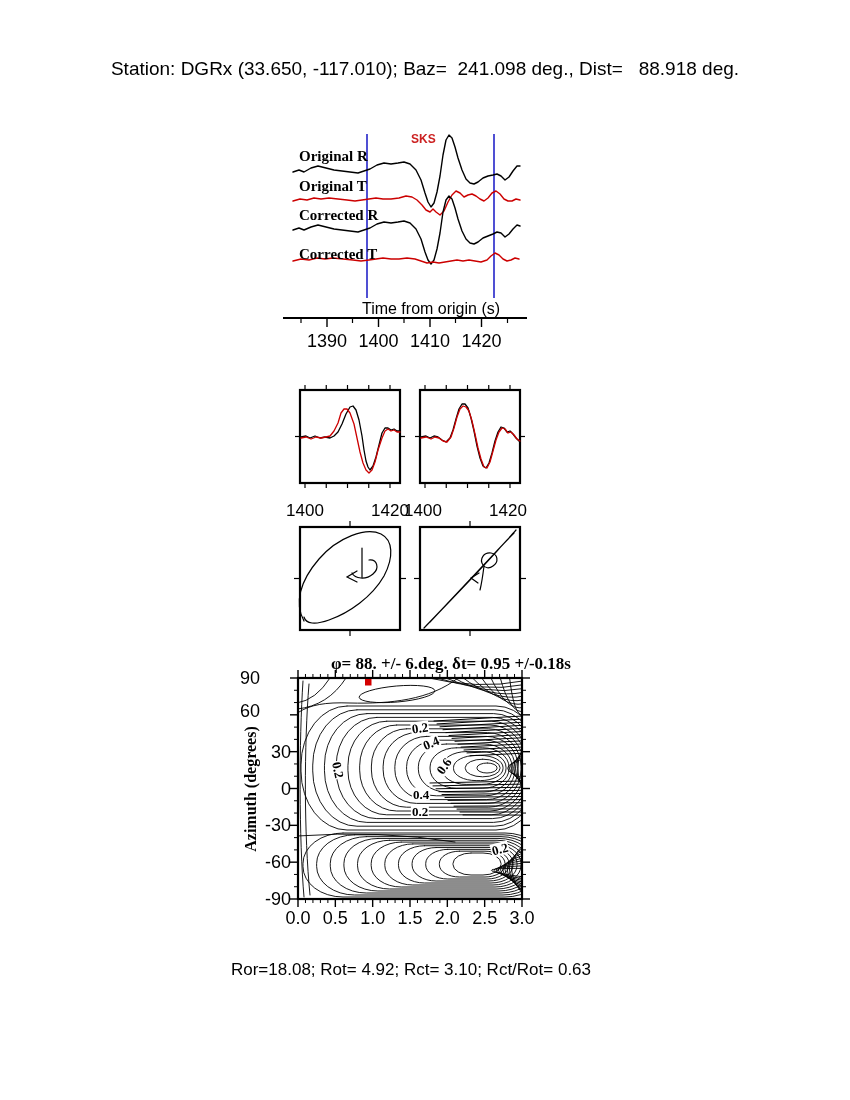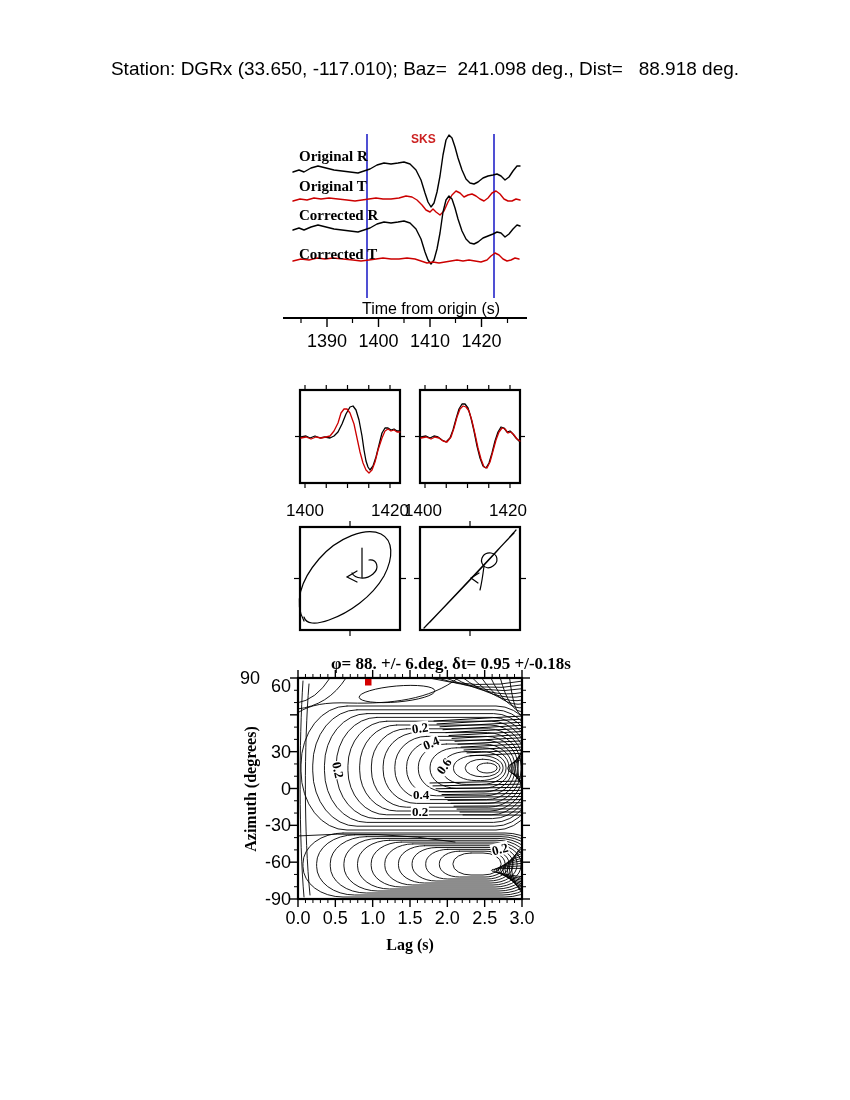--- a/index.html
+++ b/index.html
@@ -359,24 +359,23 @@
     </div>
   <div id="row2-ticks">
       <span class="abs ticklab2" style="left: 305px; top: 501px; transform: translateX(-50%);">1400</span>
       <span class="abs ticklab2" style="left: 390px; top: 501px; transform: translateX(-50%);">1420</span>
       <span class="abs ticklab2" style="left: 423px; top: 501px; transform: translateX(-50%);">1400</span>
       <span class="abs ticklab2" style="left: 508px; top: 501px; transform: translateX(-50%);">1420</span>
     </div>
 
   <div class="abs ctitle">φ= 88. +/- 6.deg. δt= 0.95 +/-0.18s</div>
   <div class="abs ylab">Azimuth (degrees)</div>
-  <div class="abs xlab">Lag (s)</div>
   <div id="cyticks">
       <span class="abs ticklab" style="left: 240px; top: 668px; width: 51px; text-align: left;">90</span>
-      <span class="abs ticklab" style="left: 240px; top: 676px; width: 51px; text-align: right;">60</span>
+      <span class="abs ticklab" style="left: 240px; top: 701px; width: 51px; text-align: left;">60</span>
       <span class="abs ticklab" style="left: 240px; top: 741.667px; width: 51px; text-align: right;">30</span>
       <span class="abs ticklab" style="left: 240px; top: 778.5px; width: 51px; text-align: right;">0</span>
       <span class="abs ticklab" style="left: 240px; top: 815.333px; width: 51px; text-align: right;">-30</span>
       <span class="abs ticklab" style="left: 240px; top: 852.167px; width: 51px; text-align: right;">-60</span>
       <span class="abs ticklab" style="left: 240px; top: 889px; width: 51px; text-align: right;">-90</span>
     </div>
   <div id="cxticks">
       <span class="abs ticklab" style="left: 298px; top: 908px; transform: translateX(-50%);">0.0</span>
       <span class="abs ticklab" style="left: 335.333px; top: 908px; transform: translateX(-50%);">0.5</span>
       <span class="abs ticklab" style="left: 372.667px; top: 908px; transform: translateX(-50%);">1.0</span>
@@ -388,13 +387,14 @@
   <div id="clabels">
       <span class="clab" style="left: 420px; top: 728px; transform: translate(-50%, -50%) rotate(-8deg);">0.2</span>
       <span class="clab" style="left: 431px; top: 743px; transform: translate(-50%, -50%) rotate(-22deg);">0.4</span>
       <span class="clab" style="left: 444px; top: 766px; transform: translate(-50%, -50%) rotate(-55deg);">0.6</span>
       <span class="clab" style="left: 421px; top: 794px; transform: translate(-50%, -50%) rotate(0deg);">0.4</span>
       <span class="clab" style="left: 420px; top: 811px; transform: translate(-50%, -50%) rotate(0deg);">0.2</span>
       <span class="clab" style="left: 338px; top: 770px; transform: translate(-50%, -50%) rotate(78deg);">0.2</span>
       <span class="clab" style="left: 500px; top: 849px; transform: translate(-50%, -50%) rotate(-15deg);">0.2</span>
     </div>
 
+  <div class="abs footer">Ror=18.08; Rot= 4.92; Rct= 3.10; Rct/Rot= 0.63</div>
 </div>
 
 </body></html>

